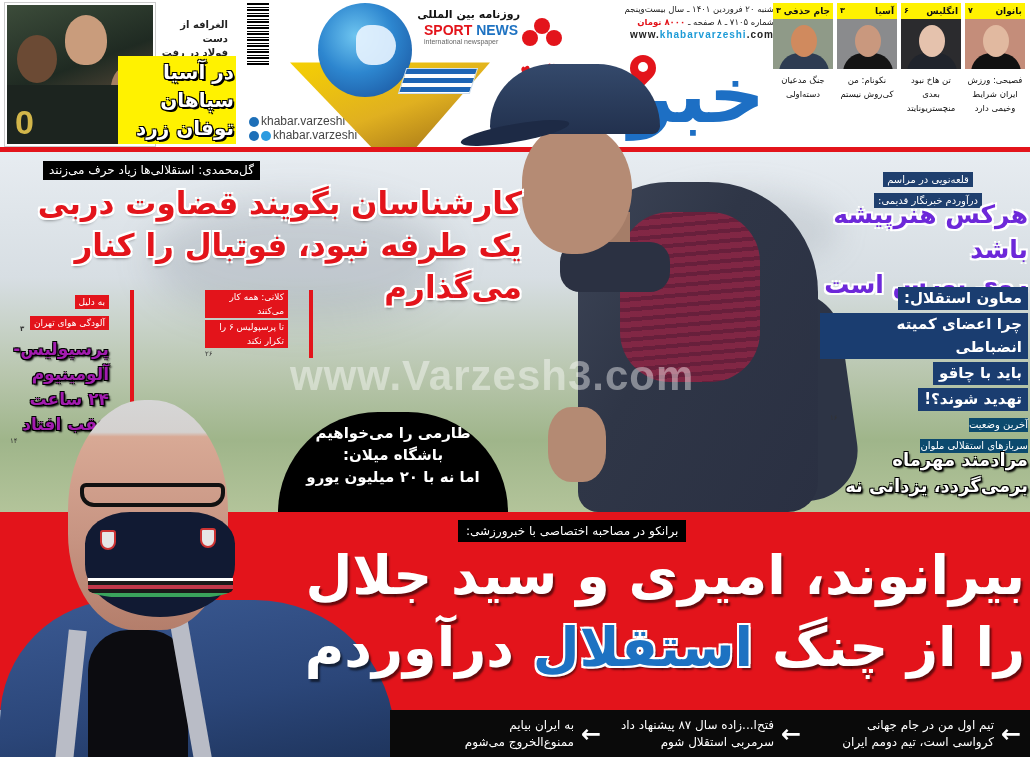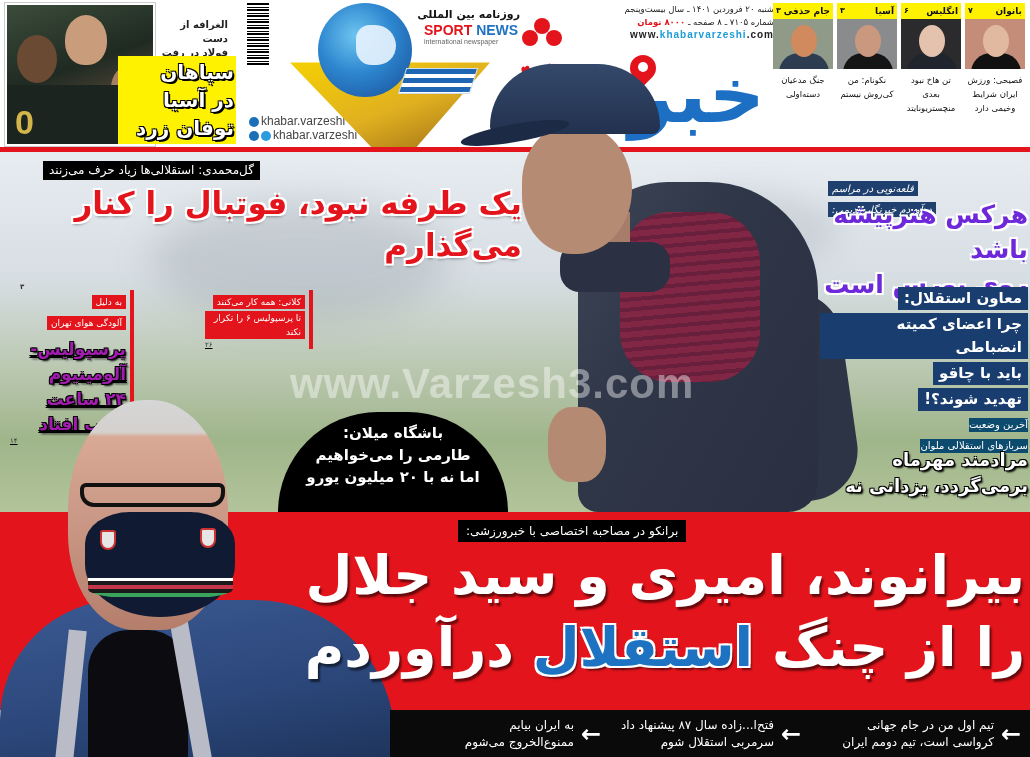--- a/index.html
+++ b/index.html
@@ -78,37 +78,37 @@
   #runner .torso { position:absolute; left:118px; top:120px; width:240px; height:330px; border-radius: 90px 110px 30px 20px; background: linear-gradient(120deg, #3d4557 0%, #2f3647 40%, #2a3042 100%); }
   #runner .stripe { position:absolute; left:160px; top:150px; width:140px; height:170px; border-radius: 50px; background: repeating-linear-gradient(175deg, #8a2544 0 6px, #6e1d3a 6px 10px); opacity:.9; }
   #runner .arm { position:absolute; left:280px; top:230px; width:110px; height:210px; border-radius: 50px; background:#2d3445; transform: rotate(-8deg); }
   #runner .head { position:absolute; left:62px; top:62px; width:110px; height:130px; border-radius: 45% 50% 50% 45%; background: #b58b74; }
   #runner .neck { position:absolute; left:110px; top:150px; width:60px; height:50px; background:#a57d68; }
   #runner .collar { position:absolute; left:100px; top:180px; width:110px; height:50px; border-radius: 20px; background:#2b3142; }
   #runner .cap { position:absolute; left:30px; top:2px; width:170px; height:70px; border-radius: 80px 80px 10px 10px; background: linear-gradient(180deg, #34496b 0%, #22314e 100%); }
   #runner .brim { position:absolute; left:0; top:62px; width:110px; height:18px; border-radius: 50%; background:#1d2a45; transform: rotate(-10deg); }
   #runner .hand { position:absolute; left:88px; top:345px; width:58px; height:75px; border-radius: 40%; background:#b48a73; }
 
-  #watermark { left: 290px; top: 360px; font: bold 42px "Liberation Sans", sans-serif; color: rgba(255,255,255,.42); letter-spacing: 1px; }
+  #watermark { left: 290px; top: 352px; font: bold 42px "Liberation Sans", sans-serif; color: rgba(255,255,255,.42); letter-spacing: 1px; }
 
   
   #left-kicker { left: 3px; top: 161px; height: 19px; background: #000; color: #fff; font-size: 12px; line-height: 19px; padding: 0 6px; direction: rtl; margin-left: 40px; }
   #left-headline { left: 2px; top: 182px; width: 520px; direction: rtl; text-align: right; font: bold 31px/42px "DejaVu Sans", sans-serif; color: #e3141b;
     text-shadow: -2px -2px 0 #fff, 2px -2px 0 #fff, -2px 2px 0 #fff, 2px 2px 0 #fff, 0 3px 3px rgba(0,0,0,.35); }
   #left-headline .pg { font-size: 7px; color: #333; text-shadow: none; }
 
   
-  .story { top: 290px; width: 110px; direction: rtl; text-align: right; border-right: 4px solid #e3141b; padding-right: 4px; text-decoration: underline; }
+  .story { top: 290px; width: 110px; direction: rtl; text-align: right; border-right: 4px solid #e3141b; padding-right: 21px; }
   .story .k { display: inline-block; background: #e3141b; color: #fff; font-size: 9px; line-height: 14px; padding: 0 4px; margin-bottom: 2px; }
   .story .h { font: bold 17px/25px "DejaVu Sans", sans-serif; color: #a21caf;
     text-shadow: -1px -1px 0 #000, 1px -1px 0 #000, -1px 1px 0 #000, 1px 1px 0 #000, 2px 2px 2px #000; margin-top: 5px; }
   .story .pg { font-size: 7px; color: #333; direction: ltr; text-align: left; }
 
   
-  #right-kicker { left: 828px; top: 177px; width: 200px; direction: rtl; text-align: left; font-style: italic; }
+  #right-kicker { left: 828px; top: 168px; width: 200px; direction: rtl; text-align: center; }
   #right-kicker span { display: inline-block; background: #1f3f6e; color: #fff; font-size: 10px; line-height: 15px; padding: 0 4px; margin-bottom: 2px; }
   #right-headline { left: 790px; top: 197px; width: 238px; direction: rtl; text-align: right; font: bold 25px/35px "DejaVu Sans", sans-serif; color: #6d28d9;
     text-shadow: -2px -2px 0 #fff, 2px -2px 0 #fff, -2px 2px 0 #fff, 2px 2px 0 #fff; }
   #right-box { left: 820px; top: 287px; width: 208px; direction: rtl; text-align: right; }
   #right-box span { display: inline-block; background: #1a3d70; color: #fff; font: bold 15px/23px "DejaVu Sans", sans-serif; padding: 0 6px; margin-bottom: 3px; }
   #right-box .pg { font-size: 7px; color: #333; display:block; text-align:left; direction:ltr; padding-left: 10px; }
   #right-bottom-kicker { left: 830px; top: 413px; width: 198px; direction: rtl; text-align: right; }
   #right-bottom-kicker span { display: inline-block; background: #0c4a6e; color: #fff; font-size: 10px; line-height: 14px; padding: 0 0; margin-bottom: 2px; }
   #right-bottom-headline { left: 800px; top: 447px; width: 228px; direction: rtl; text-align: right; font: bold 18px/26px "DejaVu Sans", sans-serif; color: #fff;
     text-shadow: -1px -1px 0 #000, 1px -1px 0 #000, -1px 1px 0 #000, 1px 1px 0 #000, 2px 2px 2px #000; }
@@ -154,22 +154,22 @@
     <div class="f3"></div>
   <div class="jersey"></div>
   <div class="num">0</div>
 </div>
 <div class="abs rtl" id="sepahan-kicker">
   <div>الغرافه از دست</div>
   <div>فولاد در رفت</div>
 </div>
 <div class="abs" id="sepahan-box"></div>
 <div class="abs rtl" id="sepahan-headline">
+  <div>در آسیا</div>
   <div>سپاهان</div>
-  <div>در آسیا</div>
   <div>توفان زرد بود</div>
 </div>
 
 <div class="abs" id="barcode"></div>
 <div class="abs" id="social">
   <div><span class="ic"></span><span>khabar.varzeshi</span></div>
   <div><span class="ic"></span><span class="ic" style="background:#2c9be0"></span><span>khabar.varzeshi</span></div>
 </div>
 
 <div class="abs" id="logo-heart"></div>
@@ -263,20 +263,21 @@
   <div class="head"></div>
   <div class="cap"></div>
   <div class="brim"></div>
   <div class="hand"></div>
 </div>
 
 <div class="abs" id="watermark">www.Varzesh3.com</div>
 
 <div class="abs" id="left-kicker">گل‌محمدی: استقلالی‌ها زیاد حرف می‌زنند</div>
 <div class="abs" id="left-headline">
+  <div>کارشناسان بگویند قضاوت دربی</div>
   <div>یک طرفه نبود، فوتبال را کنار می‌گذارم</div>
   <div class="pg" style="text-align:left;padding-left:18px;direction:ltr">۳</div>
 </div>
 
 <div class="abs story" style="left:10px;width:124px">
   <div><span class="k">به دلیل</span></div>
   <div><span class="k">آلودگی هوای تهران</span></div>
   <div class="h">
     <div>پرسپولیس-آلومینیوم</div>
     <div>۲۴ ساعت</div>
@@ -311,22 +312,22 @@
   <span>آخرین وضعیت</span><br>
   <span>سربازهای استقلالی ملوان</span>
 </div>
 <div class="abs" id="right-bottom-headline">
   <div>مرادمند مهرماه</div>
   <div>برمی‌گردد، یزدانی نه</div>
 </div>
 
 <div class="abs" id="milan"></div>
 <div class="abs" id="milan-text">
+  <div>طارمی را می‌خواهیم</div>
   <div>باشگاه میلان:</div>
-  <div>طارمی را می‌خواهیم</div>
   <div>اما نه با ۲۰ میلیون یورو</div>
 </div>
 
 <div class="abs" id="main-band"></div>
 
 <div class="abs" id="branko">
   <div class="jacket"></div>
   <div class="shirt"></div>
   <div class="lan1"></div>
   <div class="lan2"></div>

